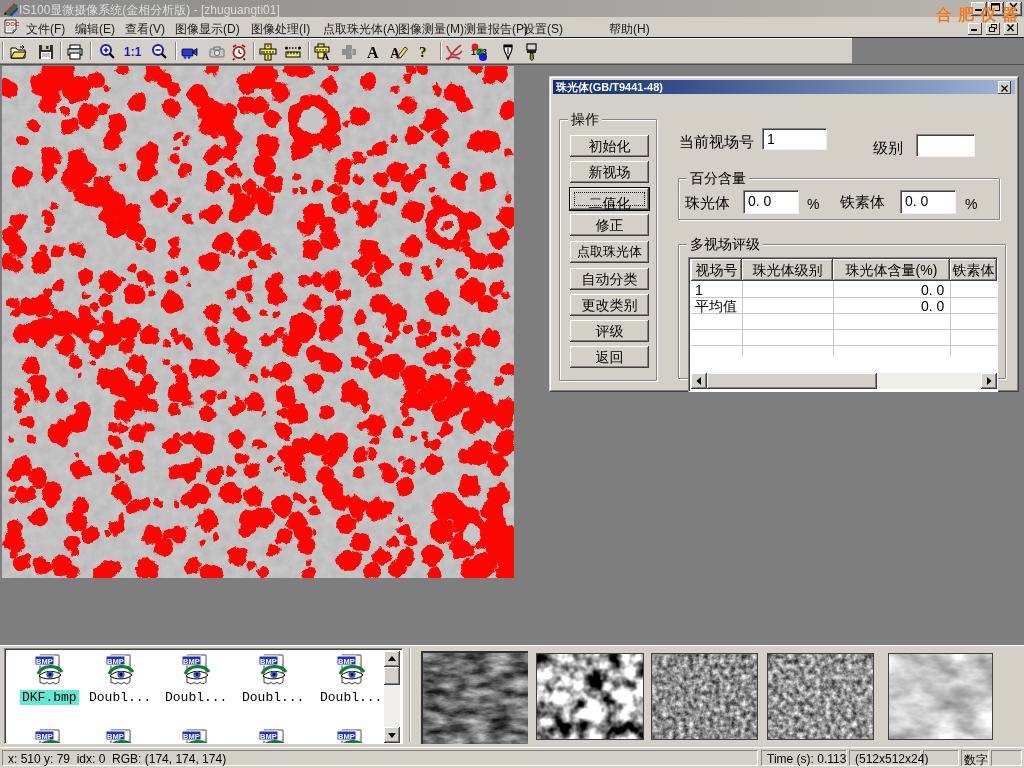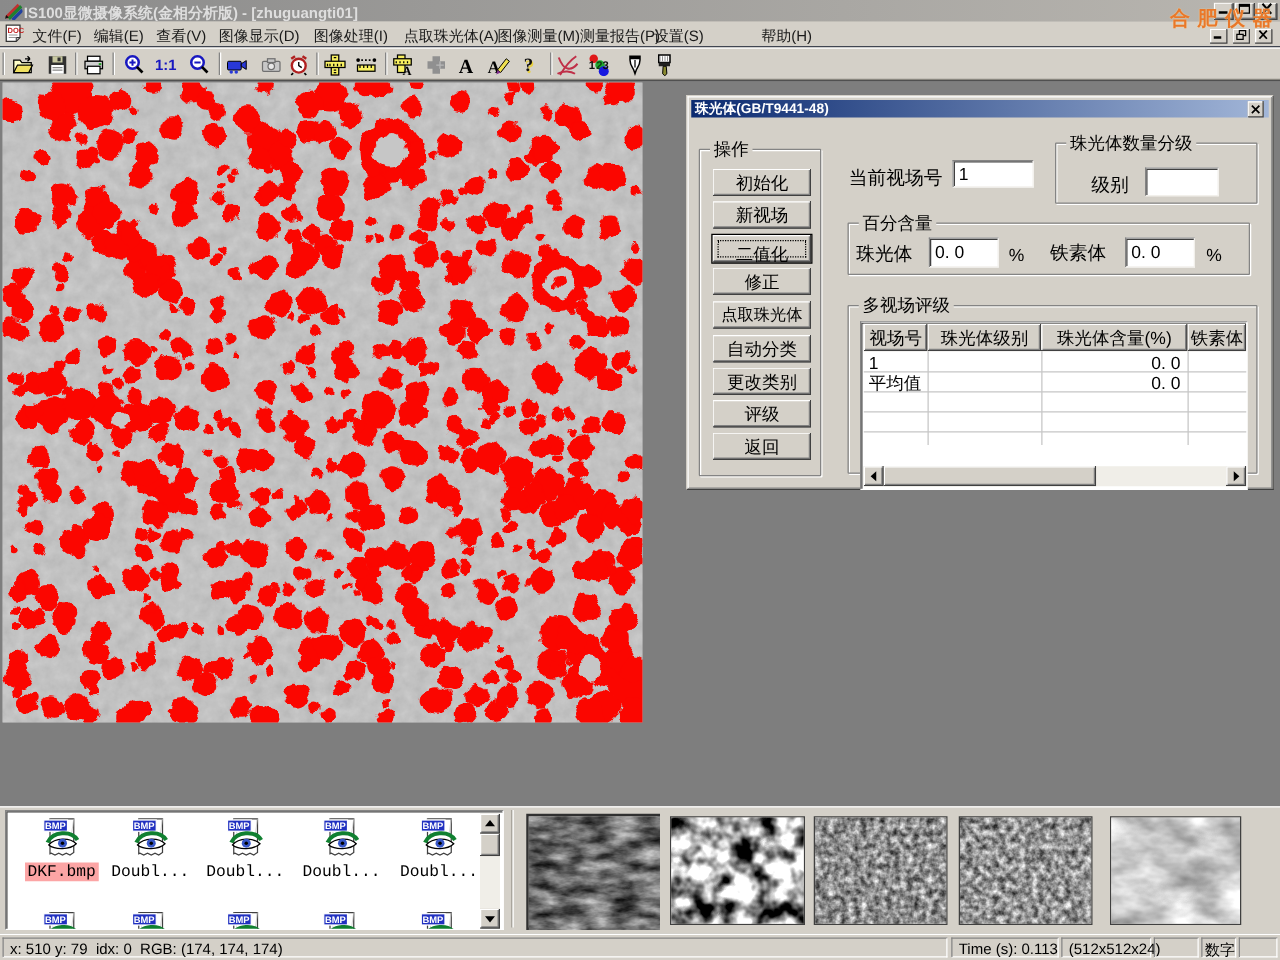--- a/index.html
+++ b/index.html
@@ -1,26 +1,26 @@
 <!DOCTYPE html>
 <html><head><meta charset="utf-8"><style>
 *{margin:0;padding:0;box-sizing:border-box}
 html,body{width:1024px;height:768px;overflow:hidden;font-family:"Liberation Sans",sans-serif;background:#7e7e7e}
 .abs{position:absolute}
 #stage{position:relative;width:1024px;height:768px}
 
 #title{left:0;top:0;width:1024px;height:17px;background:linear-gradient(90deg,#8a8a8a,#b9b6b0);}
-#title .txt{left:19px;top:2px;font-size:12px;font-weight:bold;color:#dedede;letter-spacing:0px;white-space:nowrap}
+#title .txt{left:19px;top:2px;font-size:12px;font-weight:normal;color:#dedede;letter-spacing:0px;white-space:nowrap}
 .capbtn{width:16px;height:14px;background:#d4d0c8;box-shadow:inset -1px -1px 0 #404040,inset 1px 1px 0 #fff,inset -2px -2px 0 #808080;font-size:9px;text-align:center;line-height:13px;color:#000}
 
 #menu{left:0;top:17px;width:1024px;height:21px;background:#d4d0c8;border-bottom:1px solid #0f172a}
 .mi{position:absolute;top:4px;font-size:12px;color:#1a1a1a;white-space:nowrap}
 .mdibtn{width:14px;height:12px;background:#d4d0c8;box-shadow:inset -1px -1px 0 #404040,inset 1px 1px 0 #fff;font-size:8px;text-align:center;line-height:11px;color:#000}
 
-#toolbar{left:0;top:38px;width:1024px;height:26px;background:#d4d0c8;border-top:1px solid #fff;border-bottom:1px solid #8a877f}
+#toolbar{left:0;top:38px;width:852px;height:26px;background:#d4d0c8;border-top:1px solid #fff;border-bottom:1px solid #8a877f}
 .tsep{position:absolute;top:3px;width:2px;height:18px;border-left:1px solid #848484;border-right:1px solid #fff}
 .tico{position:absolute;top:4px;width:18px;height:18px}
 
 #wsline{left:0;top:64px;width:1024px;height:1px;background:#505050}
 #workspace{left:0;top:65px;width:1024px;height:580px;background:#7e7e7e}
 #micro{left:2px;top:66px;width:512px;height:512px}
 
 #dlg{left:549px;top:76px;width:470px;height:316px;background:#d4d0c8;border:1px solid;border-color:#d4d0c8 #404040 #404040 #d4d0c8}
 #dlg .inner{position:absolute;left:0;top:0;right:0;bottom:0;border:1px solid;border-color:#fff #808080 #808080 #fff}
 #dlgtitle{left:3px;top:3px;width:462px;height:14px;background:linear-gradient(90deg,#0b2a70,#a2b6d8);color:#fff;font-size:11px;font-weight:bold;line-height:14px;padding-left:3px}
@@ -888,23 +888,20 @@
   <div class="btn" style="top:137px">修正</div>
   <div class="btn" style="top:164px;font-size:13px">点取珠光体</div>
   <div class="btn" style="top:191px">自动分类</div>
   <div class="btn" style="top:217px">更改类别</div>
   <div class="btn" style="top:243px">评级</div>
   <div class="btn" style="top:269px">返回</div>
 
   <div class="dtext" style="left:129px;top:56px">当前视场号</div>
   <div class="edit" style="left:212px;top:51px;width:65px;height:22px">1</div>
 
-  <div class="grp" style="left:294px;top:37px;width:162px;height:49px">
-        <span class="lbl">珠光体数量分级</span>
-      </div>
   <div class="dtext" style="left:323px;top:62px">级别</div>
   <div class="edit" style="left:366px;top:57px;width:59px;height:23px"></div>
 
   <div class="grp" style="left:128px;top:101px;width:322px;height:42px">
         <span class="lbl">百分含量</span>
       </div>
   <div class="dtext" style="left:135px;top:117px">珠光体</div>
   <div class="edit" style="left:193px;top:113px;width:56px;height:24px">0. 0</div>
   <div class="dtext" style="left:257px;top:119px;font-size:14px">%</div>
   <div class="dtext" style="left:290px;top:116px">铁素体</div>
@@ -946,21 +943,21 @@
 <svg class="abs" style="left:28px;top:4px" width="32" height="34" viewBox="0 0 32 34">
 <path d="M7 2 h19 v27 l-3 2 -3-1.5 -3 1.5 -3-1.5 -3 1.5 -3-1.5 -1 .5 z" fill="#fff" stroke="#404040" stroke-width="1"></path>
 <path d="M7 2 l3 14 M26 2 l-2 14" stroke="#c8c8c8" stroke-width=".6"></path>
 <rect x="2" y="3" width="19" height="9" fill="#2030c0" stroke="#fff" stroke-width="1"></rect>
 <text x="3" y="10.5" font-size="7.5" font-weight="bold" fill="#fff" font-family="Liberation Sans">BMP</text>
 <path d="M5 21 C 9 12, 24 11, 29 19" fill="none" stroke="#108030" stroke-width="3.2"></path>
 <path d="M6 23 C 11 17, 23 17, 28 22 C 23 27, 11 27, 6 23 z" fill="#fff" stroke="#000" stroke-width="1"></path>
 <circle cx="17" cy="21.5" r="3.6" fill="#3858c8"></circle>
           <circle cx="17" cy="21.5" r="1.4" fill="#000"></circle>
 </svg>
-<div class="fname" style="left:15px;background:#fca5a5;padding:0 2px">DKF.bmp</div>
+<div class="fname" style="left:15px;background:#5eead4;padding:0 2px">DKF.bmp</div>
 <svg class="abs" style="left:99px;top:4px" width="32" height="34" viewBox="0 0 32 34">
 <path d="M7 2 h19 v27 l-3 2 -3-1.5 -3 1.5 -3-1.5 -3 1.5 -3-1.5 -1 .5 z" fill="#fff" stroke="#404040" stroke-width="1"></path>
 <path d="M7 2 l3 14 M26 2 l-2 14" stroke="#c8c8c8" stroke-width=".6"></path>
 <rect x="2" y="3" width="19" height="9" fill="#2030c0" stroke="#fff" stroke-width="1"></rect>
 <text x="3" y="10.5" font-size="7.5" font-weight="bold" fill="#fff" font-family="Liberation Sans">BMP</text>
 <path d="M5 21 C 9 12, 24 11, 29 19" fill="none" stroke="#108030" stroke-width="3.2"></path>
 <path d="M6 23 C 11 17, 23 17, 28 22 C 23 27, 11 27, 6 23 z" fill="#fff" stroke="#000" stroke-width="1"></path>
 <circle cx="17" cy="21.5" r="3.6" fill="#3858c8"></circle>
           <circle cx="17" cy="21.5" r="1.4" fill="#000"></circle>
 </svg>

